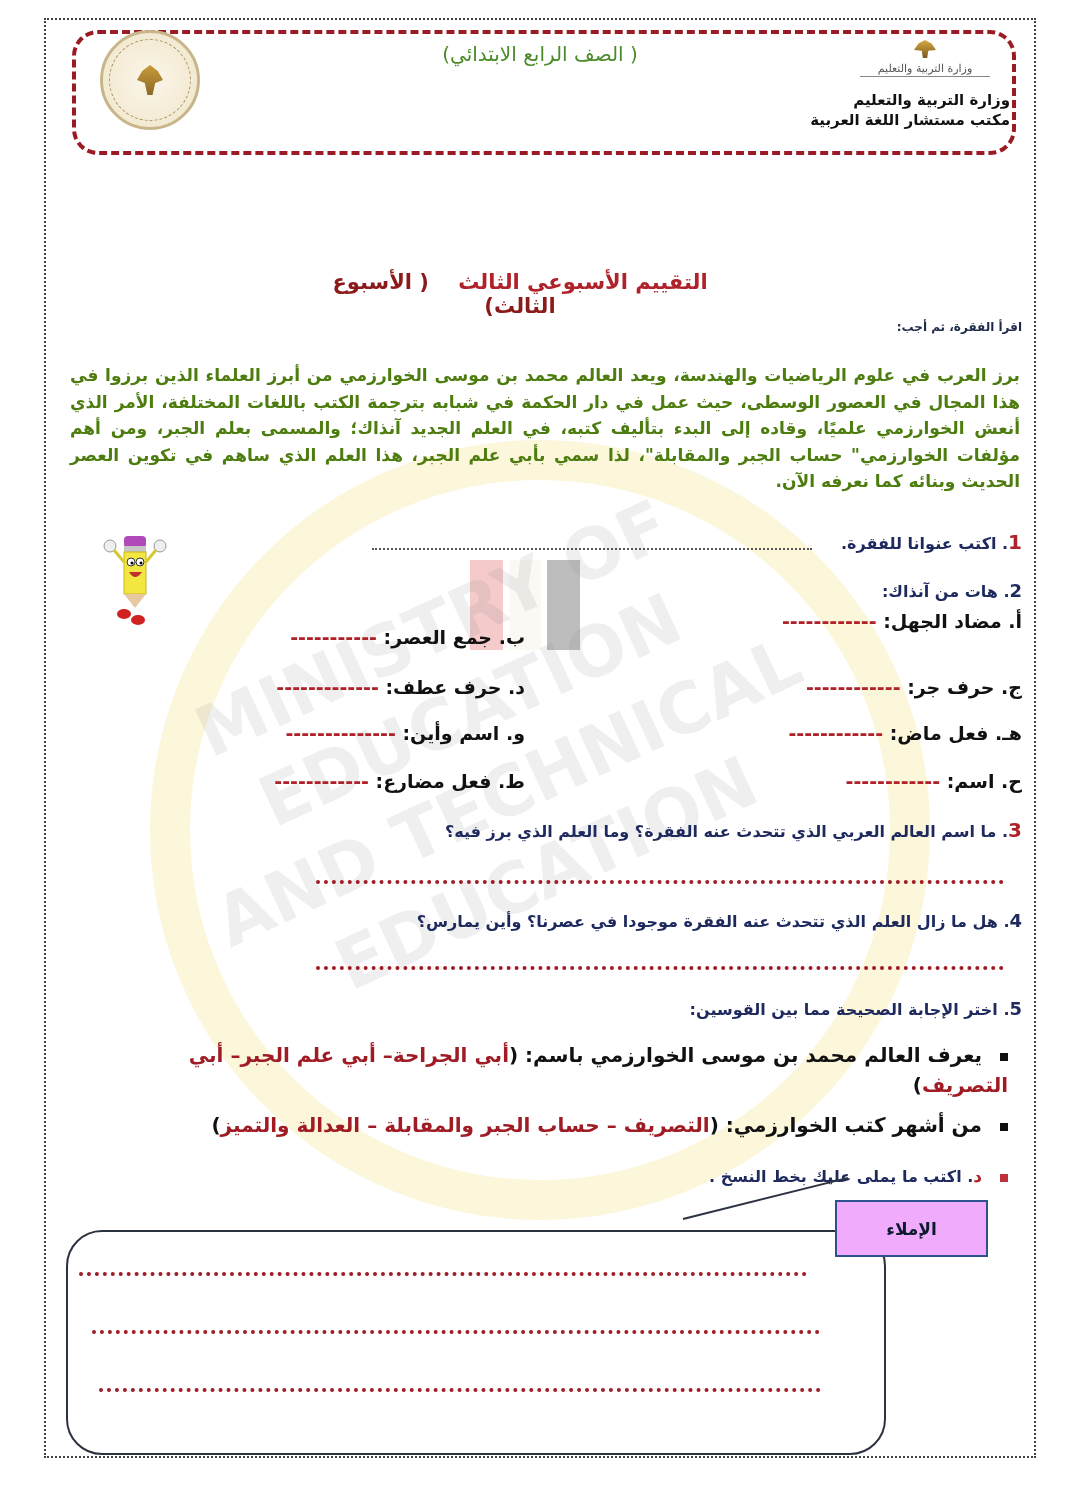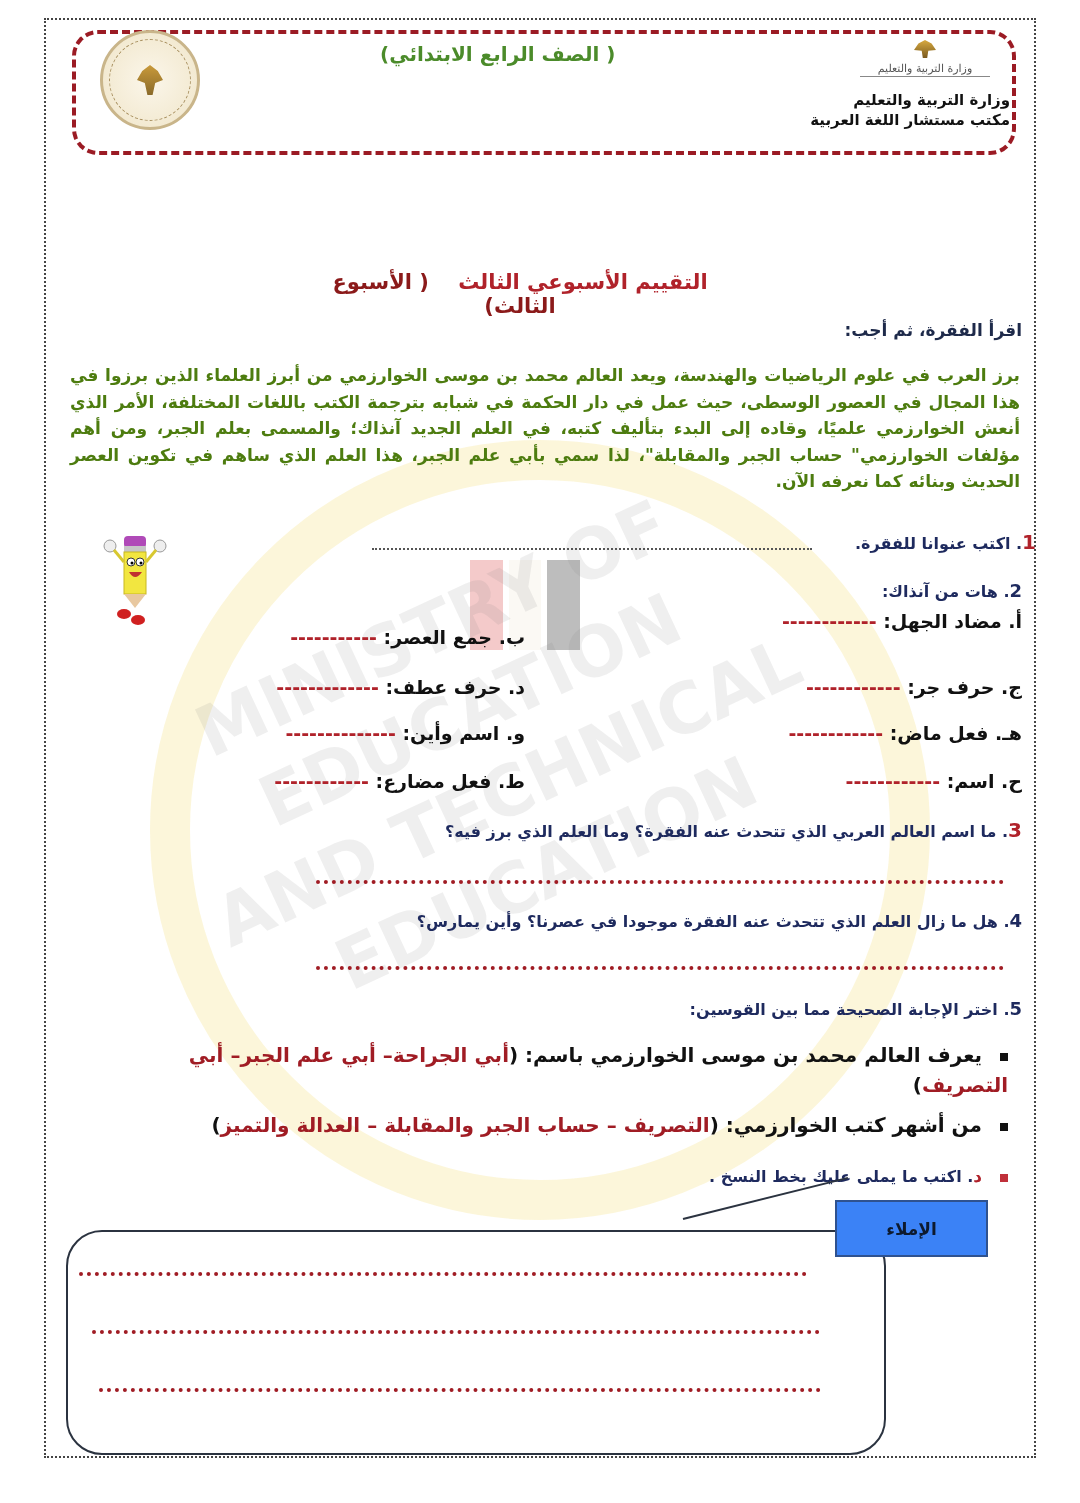--- a/index.html
+++ b/index.html
@@ -5,44 +5,44 @@
   html, body { margin:0; padding:0; background:#ffffff; }
   body { width:1080px; height:1503px; position:relative; overflow:hidden; font-family:"DejaVu Sans","Liberation Sans",sans-serif; }
   .page-frame { position:absolute; left:44px; top:18px; width:992px; height:1440px; border:2px dotted #444; box-sizing:border-box; }
   .header-box { position:absolute; left:72px; top:30px; width:944px; height:125px; border:4px dashed #9b1b24; border-radius:26px; box-sizing:border-box; }
   .ministry-seal { position:absolute; left:100px; top:30px; width:100px; height:100px; border-radius:50%; border:3px solid #c9b58a; background:radial-gradient(circle,#fbf6ea 0%,#f3ead2 70%,#e8dcb9 100%); box-sizing:border-box; display:flex; align-items:center; justify-content:center; }
   .ministry-seal .eagle { width:26px; height:30px; background:linear-gradient(#c99a3a,#8a6a2a); clip-path:polygon(50% 0,80% 20%,100% 50%,70% 60%,60% 100%,40% 100%,30% 60%,0 50%,20% 20%); }
   .ministry-seal .ring-text { position:absolute; inset:6px; border-radius:50%; border:1px dashed #a89060; }
   .logo-right { position:absolute; right:90px; top:40px; width:130px; height:50px; text-align:center; }
   .logo-right .eagle-small { width:22px; height:18px; margin:0 auto 4px; background:linear-gradient(#d8aa40,#7a5a20); clip-path:polygon(50% 0,80% 20%,100% 55%,65% 60%,60% 100%,40% 100%,35% 60%,0 55%,20% 20%); }
   .logo-right .cal { font-size:11px; color:#555; border-bottom:1px solid #888; line-height:14px; font-family:"DejaVu Serif",serif; }
-  .grade-title { position:absolute; left:380px; top:42px; width:320px; text-align:left; color:#4b8b2a; font-weight:bold; font-size:20px; direction:rtl; }
+  .grade-title { position:absolute; left:380px; top:42px; width:320px; text-align:center; color:#4b8b2a; font-weight:normal; font-size:20px; direction:rtl; }
   .ministry-name { position:absolute; right:70px; top:90px; width:300px; text-align:right; direction:rtl; font-weight:bold; font-size:15px; line-height:20px; color:#111; }
   .watermark { position:absolute; left:150px; top:440px; width:780px; height:780px; border-radius:50%; border:40px solid rgba(247,230,150,0.35); box-sizing:border-box; pointer-events:none; }
   .watermark-text { position:absolute; left:220px; top:560px; width:640px; height:600px; color:rgba(120,120,120,0.12); font-weight:bold; font-size:70px; line-height:90px; text-align:center; transform:rotate(-25deg); pointer-events:none; font-family:"DejaVu Sans",sans-serif; }
   .flag { position:absolute; left:470px; top:560px; width:110px; height:90px; display:flex; gap:6px; opacity:0.35; }
   .flag span { flex:1; }
   .section-title { position:absolute; left:300px; top:270px; width:440px; text-align:center; direction:rtl; font-weight:bold; font-size:21px; }
   .section-title .red { color:#b0222a; }
   .section-title .paren { color:#8b1a1a; }
-  .instruction { position:absolute; right:58px; top:320px; direction:rtl; font-weight:bold; font-size:17px; color:#1e2a4a; }
+  .instruction { position:absolute; right:58px; top:320px; direction:rtl; font-weight:bold; font-size:12px; color:#1e2a4a; }
   .passage { position:absolute; left:70px; top:362px; width:950px; direction:rtl; text-align:justify; font-weight:bold; font-size:17px; line-height:26.5px; color:#4d7c0f; }
   .q { position:absolute; direction:rtl; font-weight:bold; font-size:16px; color:#1e2a5e; }
   .q .num-red { color:#b0222a; font-size:20px; }
   .q .num { font-size:18px; }
   .dots-line { position:absolute; border-bottom:4px dotted #a01c24; height:0; }
   .dots-fine { position:absolute; border-bottom:2px dotted #555; height:0; }
   .item { position:absolute; direction:rtl; font-weight:bold; font-size:19px; color:#111; white-space:nowrap; }
   .item .blank { color:#b0222a; letter-spacing:-1px; }
   .pencil { position:absolute; left:100px; top:526px; width:70px; height:100px; }
   .choice { position:absolute; direction:rtl; font-weight:bold; font-size:20px; color:#111; line-height:30px; }
   .choice .opt { color:#a01c24; }
   .bullet { display:inline-block; width:8px; height:8px; background:#111; margin-left:18px; vertical-align:middle; }
   .bullet.red { background:#c0303a; }
-  .dictation-label { position:absolute; left:835px; top:1200px; width:153px; height:57px; background:#3b82f6; border:2px solid #2f528f; box-sizing:border-box; display:flex; align-items:center; justify-content:center; font-weight:bold; font-size:17px; color:#0d1a2e; direction:rtl; }
+  .dictation-label { position:absolute; left:835px; top:1200px; width:153px; height:57px; background:#f0abfc; border:2px solid #2f528f; box-sizing:border-box; display:flex; align-items:center; justify-content:center; font-weight:bold; font-size:17px; color:#0d1a2e; direction:rtl; }
   .dictation-box { position:absolute; left:66px; top:1230px; width:820px; height:225px; border:2px solid #2b3340; border-radius:36px; box-sizing:border-box; }
   .callout-line { position:absolute; left:683px; top:1218px; width:170px; height:2px; background:#2b3340; transform-origin:left center; transform:rotate(-14deg); }
 </style>
 </head>
 <body>
 
 <div class="page-frame"></div>
 
 <div class="header-box"></div>
 <div class="ministry-seal">
@@ -88,21 +88,21 @@
   <path d="M29 46 Q35 56 42 46 Z" fill="#c03030"></path>
   <polygon points="24,68 46,68 35,82" fill="#e8c8a0"></polygon>
   <circle cx="10" cy="20" r="6" fill="#eee" stroke="#999"></circle>
     <circle cx="60" cy="20" r="6" fill="#eee" stroke="#999"></circle>
   <line x1="14" y1="24" x2="24" y2="36" stroke="#d8c830" stroke-width="3"></line>
   <line x1="56" y1="24" x2="46" y2="36" stroke="#d8c830" stroke-width="3"></line>
   <ellipse cx="24" cy="88" rx="7" ry="5" fill="#d02020"></ellipse>
     <ellipse cx="38" cy="94" rx="7" ry="5" fill="#d02020"></ellipse>
 </svg>
 
-<div class="q" style="right:44px; top:530px;">
+<div class="q" style="right:58px; top:530px;">
   <span class="num-red">1</span><span>. اكتب عنوانا للفقرة.</span>
 </div>
 <div class="dots-fine" style="left:372px; top:548px; width:440px;"></div>
 
 <div class="q" style="right:58px; top:580px;">
   <span class="num">2</span><span>. هات من آنذاك:</span>
 </div>
 
 <div class="item" style="right:58px; top:610px;"><span>أ. مضاد الجهل:</span> <span class="blank">------------</span></div>
 <div class="item" style="right:555px; top:626px;"><span>ب. جمع العصر:</span> <span class="blank">-----------</span></div>

